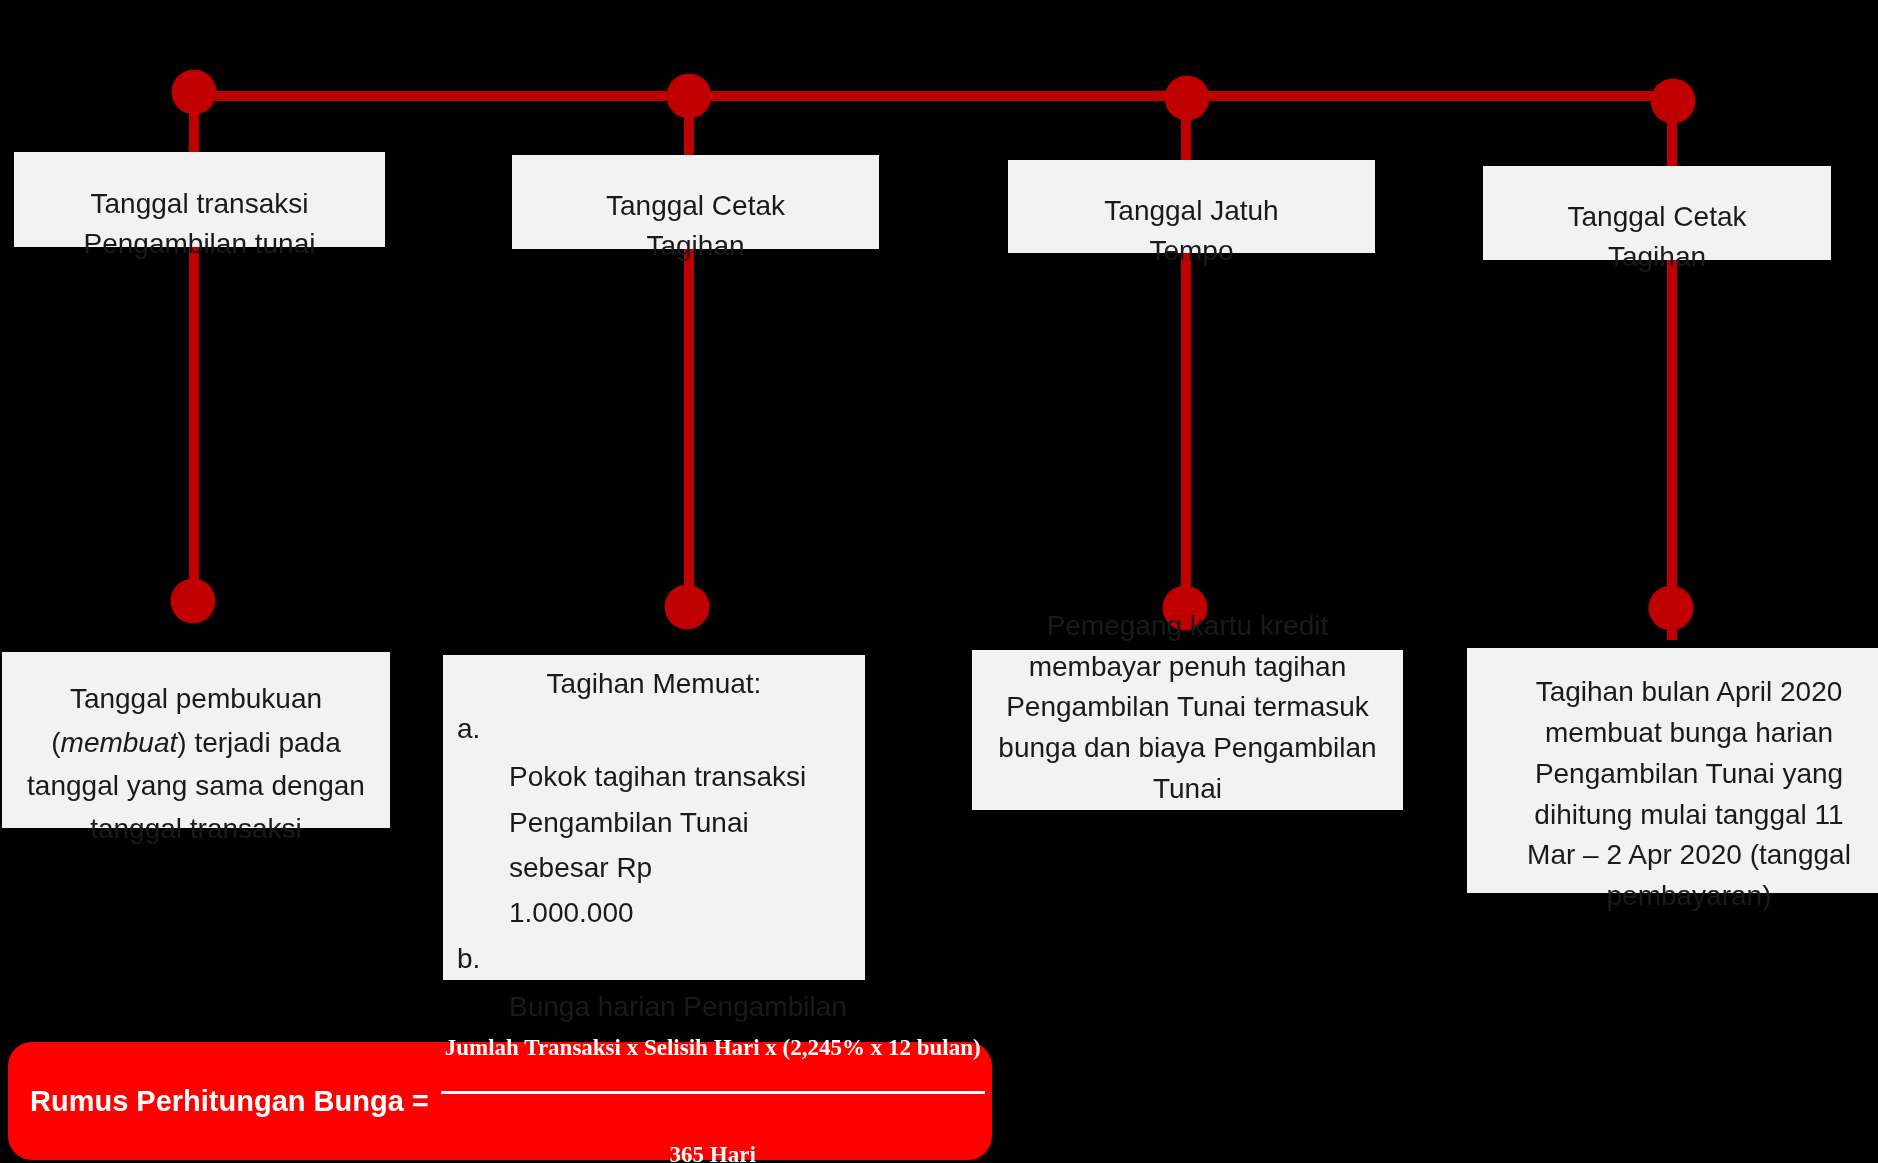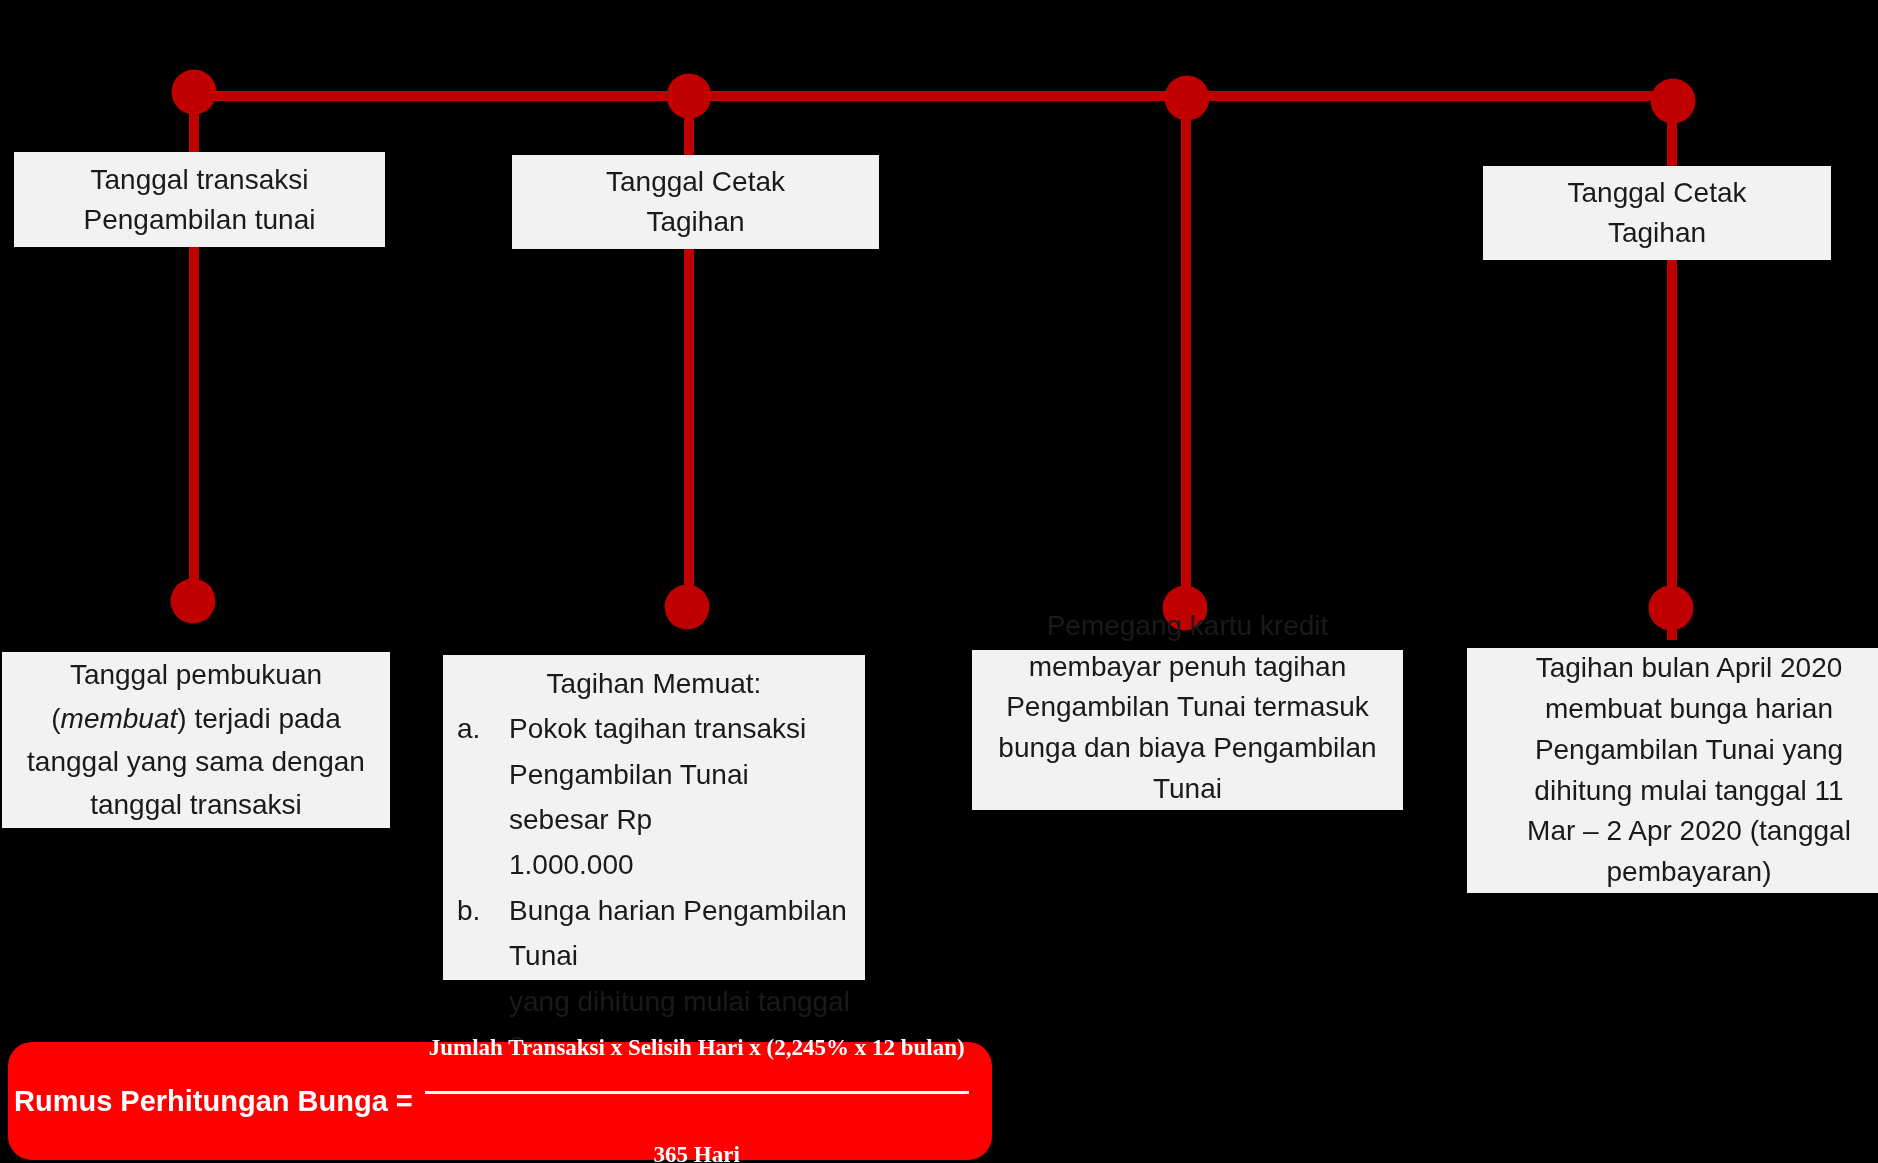--- a/index.html
+++ b/index.html
@@ -52,41 +52,41 @@
     position:absolute;
     background:var(--box-bg);
     color:var(--text);
     z-index:3;
     font-size:28px;
   }
   .desc-center{
     display:flex;align-items:center;justify-content:center;
     text-align:center;
   }
-  .pre{white-space:pre-line;}
+  .pre{white-space:pre-line;margin-top:48px;}
   .d1{line-height:1.55;}
   .d3{line-height:1.46;}
   .d4{line-height:1.46;}
   .d2{line-height:1.62;padding:6px 10px 6px 10px;box-sizing:border-box;}
   .d2-title{text-align:center;}
   .list-row{display:flex;align-items:flex-start;}
   .list-marker{flex:0 0 56px;padding-left:4px;box-sizing:border-box;}
   .list-text{flex:1;text-align:left;}
   .formula-box{
     position:absolute;
     left:8px;top:1042px;width:984px;height:118px;
     background:var(--formula-bg);
     border-radius:24px;
     display:flex;align-items:center;
     z-index:3;
     color:var(--formula-text);
   }
   .formula-label{
     font-size:29px;font-weight:bold;
-    margin-left:6px;
+    margin-left:22px;
     white-space:nowrap;
   }
   .fraction{
     margin-left:12px;
     display:flex;flex-direction:column;align-items:center;
     font-family:"Liberation Serif", serif;
     font-weight:bold;
     font-size:23px;
     gap:27px;
   }
@@ -117,20 +117,24 @@
   <div class="dot" style="left:1185px;top:608px;"></div>
   <div class="dot" style="left:1671px;top:608px;"></div>
 
   <div class="label-box" style="left:14px;top:152px;width:371px;height:95px;">
     <span class="pre">Tanggal transaksi
 Pengambilan tunai</span>
   </div>
   <div class="label-box" style="left:512px;top:155px;width:367px;height:94px;">
     <span class="pre">Tanggal Cetak
 Tagihan</span>
+  </div>
+  <div class="label-box" style="left:1008px;top:160px;width:367px;height:93px;">
+    <span class="pre">Tanggal Jatuh
+Tempo</span>
   </div>
   <div class="label-box" style="left:1483px;top:166px;width:348px;height:94px;">
     <span class="pre">Tanggal Cetak
 Tagihan</span>
   </div>
 
   <div class="desc-box desc-center d1" style="left:2px;top:652px;width:388px;height:176px;">
     <span class="pre"><span>Tanggal pembukuan
 (</span><span class="italic">membuat</span><span>) terjadi pada
 tanggal yang sama dengan

